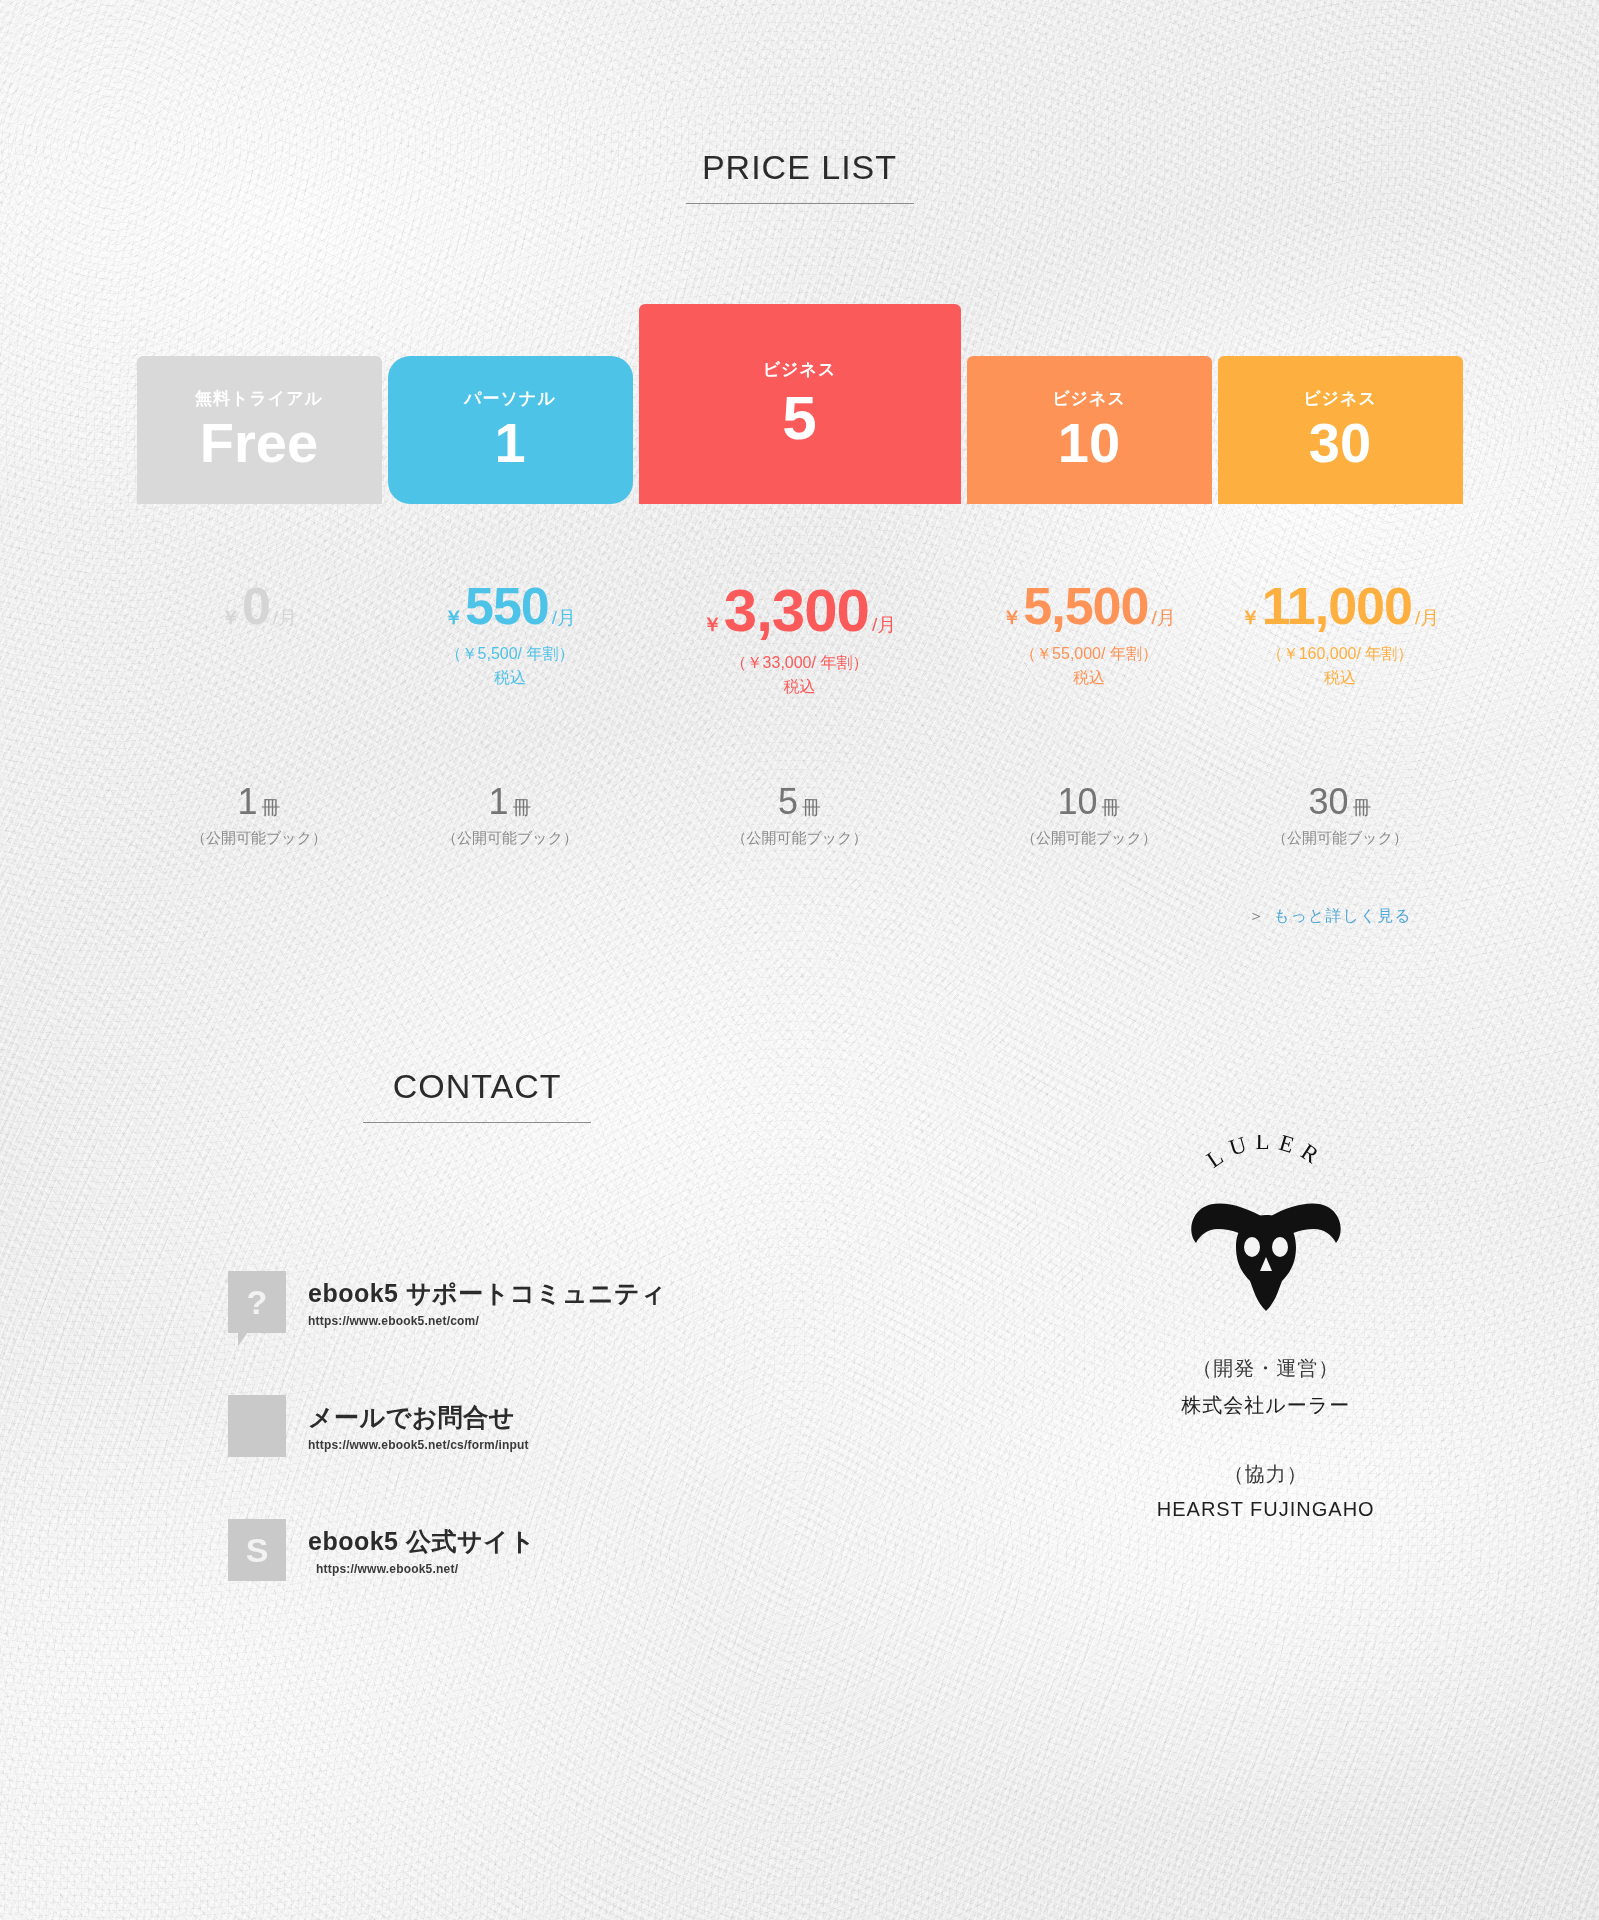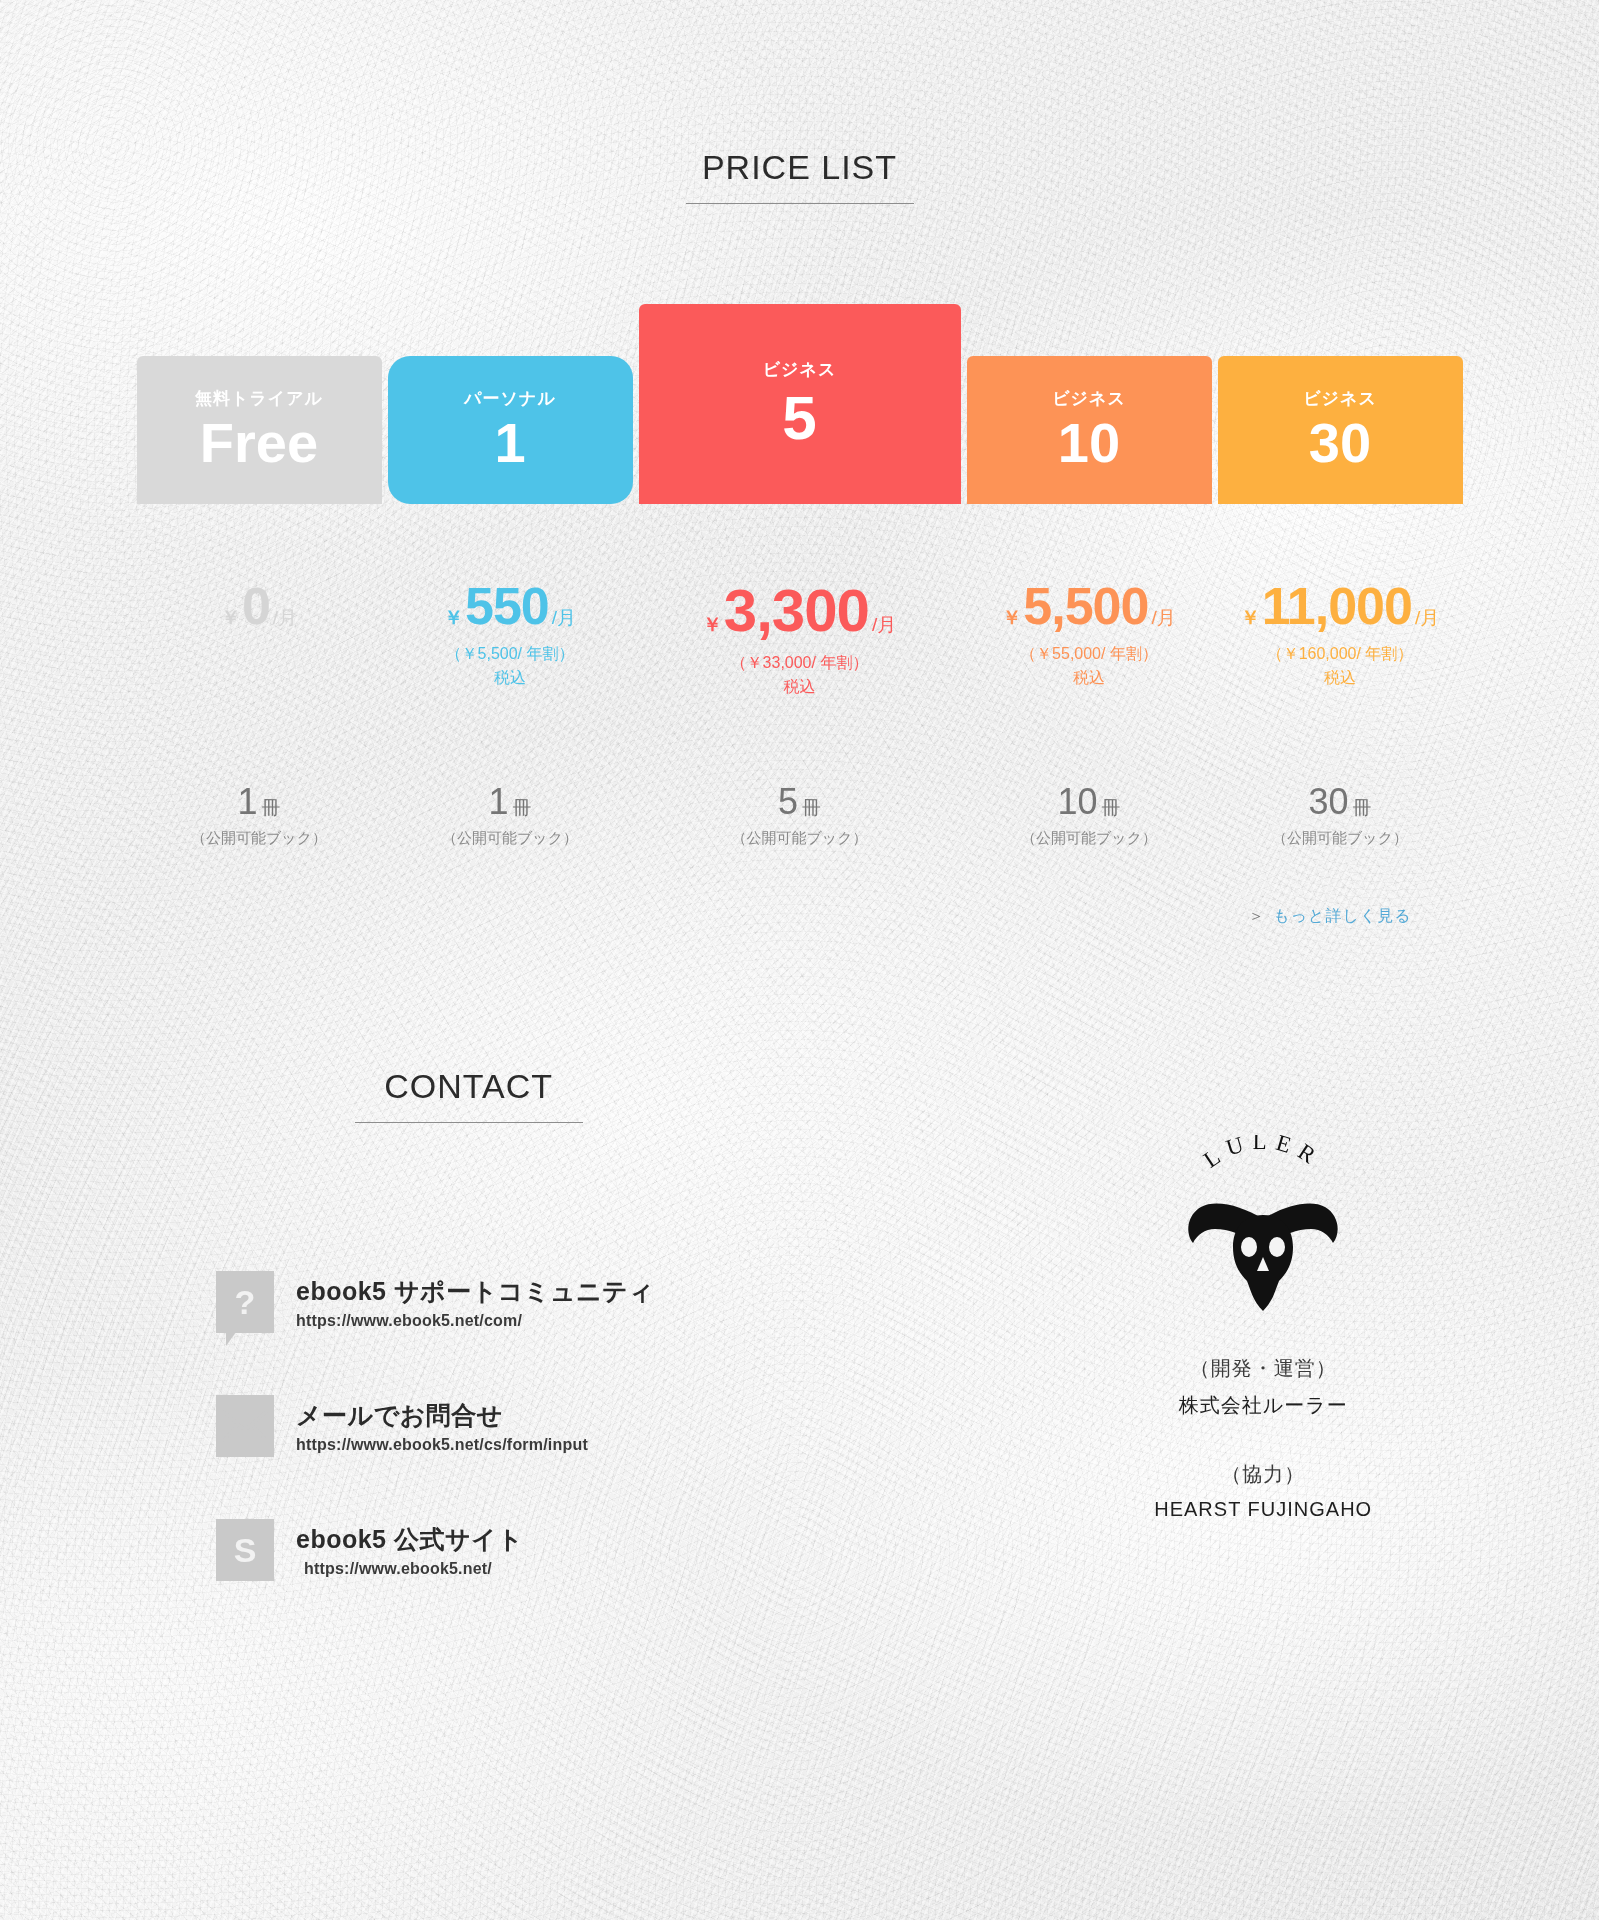--- a/index.html
+++ b/index.html
@@ -182,20 +182,21 @@
     letter-spacing: 1px;
     text-decoration: none;
     cursor: pointer;
   }
   .more-link .chev { margin-right: 8px; color: #7a7a7a; }
 
   
   .lower {
     display: flex;
     margin-top: 140px;
+    margin-left: 12px;
   }
   .col-contact { width: 58%; padding-left: 10px; }
   .col-credit  { width: 42%; }
 
   .contact-list { margin-top: 148px; padding-left: 206px; }
   .contact-item {
     display: flex;
     align-items: center;
     margin-bottom: 62px;
   }
@@ -223,21 +224,21 @@
     border-color: #c9c9c9 transparent transparent transparent;
   }
   .contact-icon svg { display: block; }
   .contact-text .title {
     font-size: 25px;
     font-weight: 700;
     color: #2b2b2b;
     letter-spacing: .5px;
   }
   .contact-text .url {
-    font-size: 16px;
+    font-size: 12px;
     font-weight: 700;
     color: #3a3a3a;
     margin-top: 4px;
     letter-spacing: .2px;
   }
   .contact-text .url.indent { padding-left: 8px; }
 
   
   .credit-body {
     margin-top: 68px;

